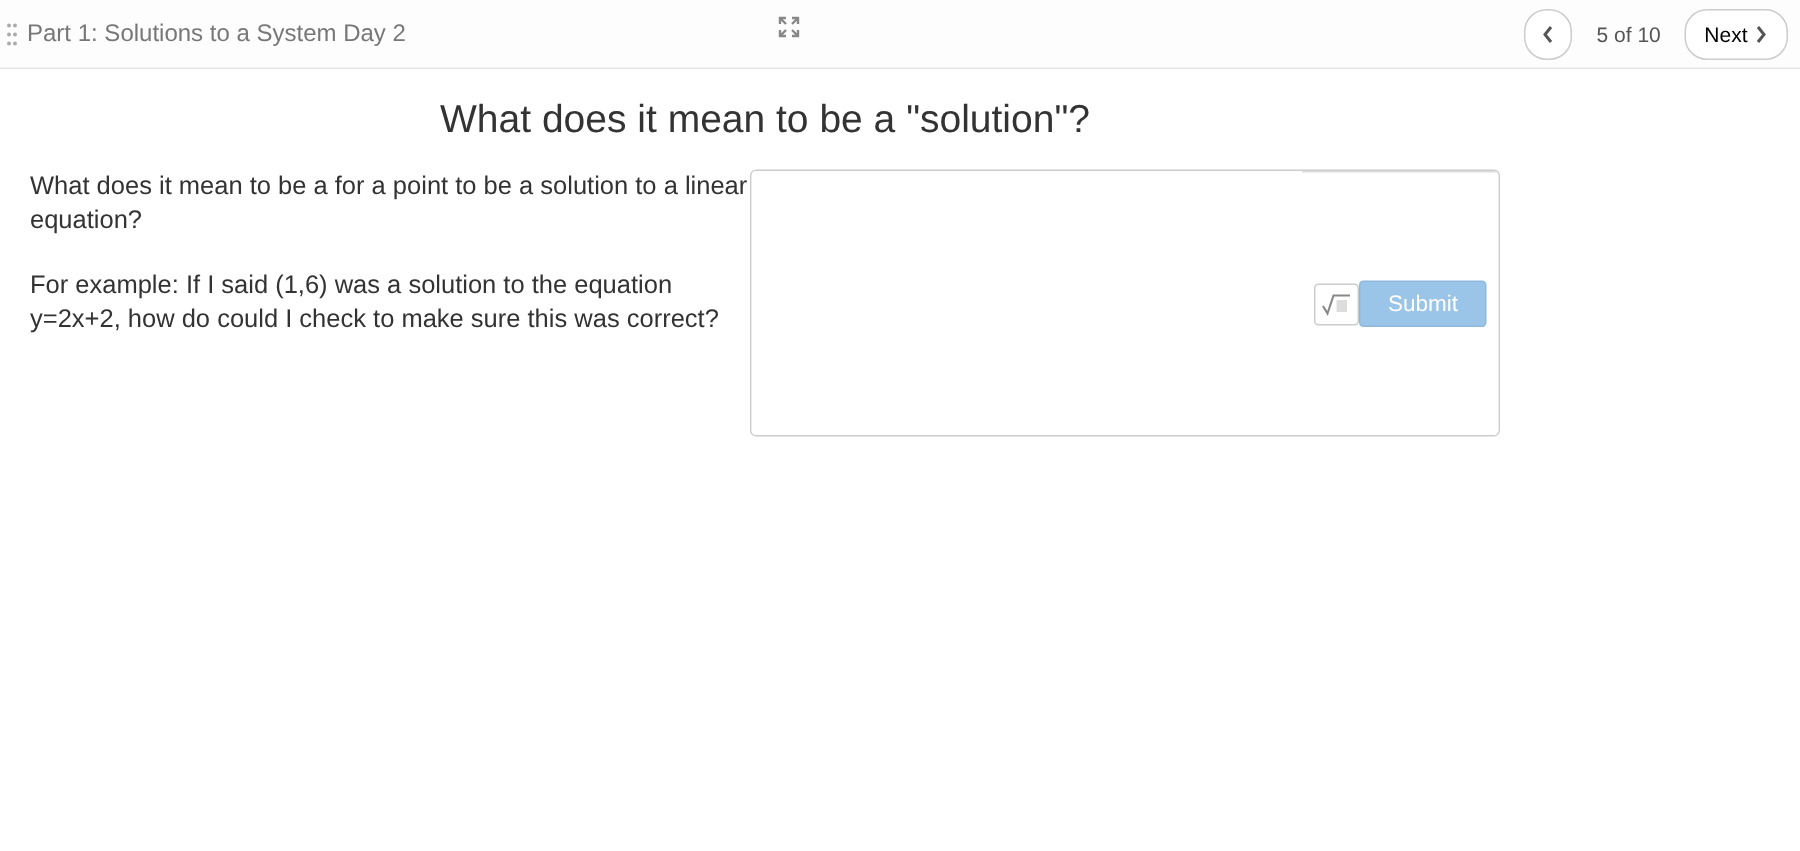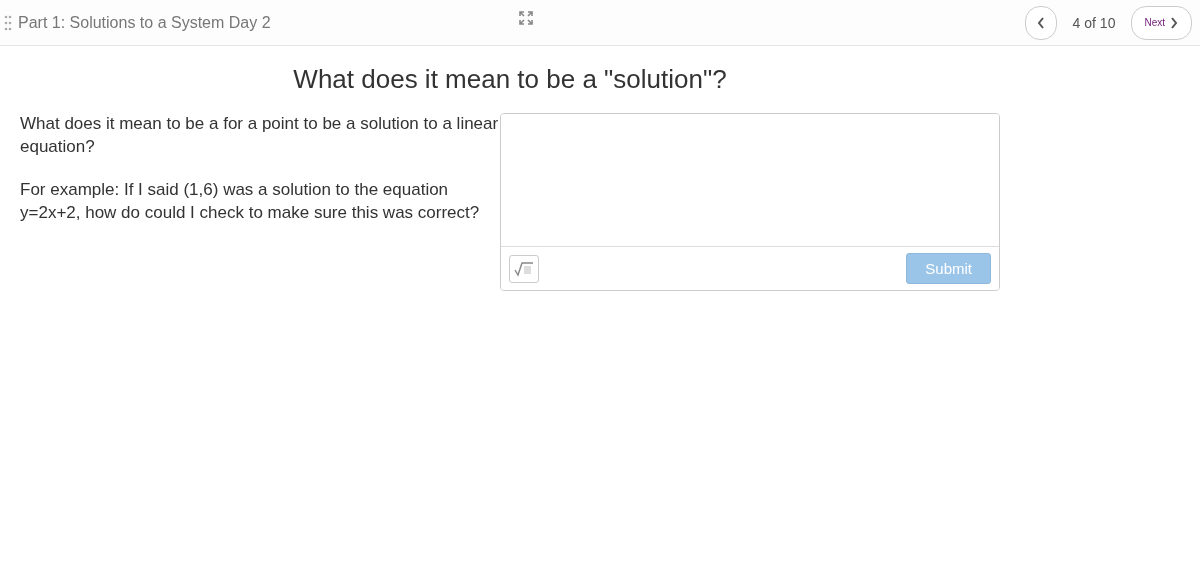--- a/index.html
+++ b/index.html
@@ -42,22 +42,22 @@
     cursor: pointer;
   }
   .header-right {
     display: flex;
     align-items: stretch;
     gap: 6px;
   }
   .nav-btn {
     border: 1px solid #ccc;
     background: #fff;
-    color: #701a75;
-    font-size: 10px;
+    color: #000000;
+    font-size: 14px;
     padding: 6px 12px;
     border-radius: 15px;
     cursor: pointer;
     display: flex;
     align-items: center;
     gap: 4px;
     height: 34px;
   }
   .nav-btn.icon-only { padding: 6px 10px; }
   .page-count {
@@ -88,21 +88,21 @@
     line-height: 1.35;
     color: #333;
   }
   .prompt p { margin-bottom: 20px; }
   .answer-area {
     flex: 1;
     border: 1px solid #ccc;
     border-radius: 4px;
     min-height: 178px;
     display: flex;
-    flex-direction: column;
+    flex-direction: row;
     overflow: hidden;
   }
   .answer-input {
     flex: 1;
     border: none;
     resize: none;
     padding: 8px;
     font-family: inherit;
     font-size: 15px;
     outline: none;
@@ -167,21 +167,21 @@
     </svg>
   </span>
   <div class="header-right">
     <button class="nav-btn icon-only">
       <span>
         <svg width="10" height="14" viewBox="0 0 10 14">
             <path d="M7 2 L3 7 L7 12" fill="none" stroke="#555" stroke-width="2"></path>
           </svg>
       </span>
     </button>
-    <div class="page-count">4 of 10</div>
+    <div class="page-count">5 of 10</div>
     <button class="nav-btn">
       <span>Next</span>
       <span>
         <svg width="10" height="14" viewBox="0 0 10 14">
             <path d="M3 2 L7 7 L3 12" fill="none" stroke="#555" stroke-width="2"></path>
           </svg>
       </span>
     </button>
   </div>
 </div>

